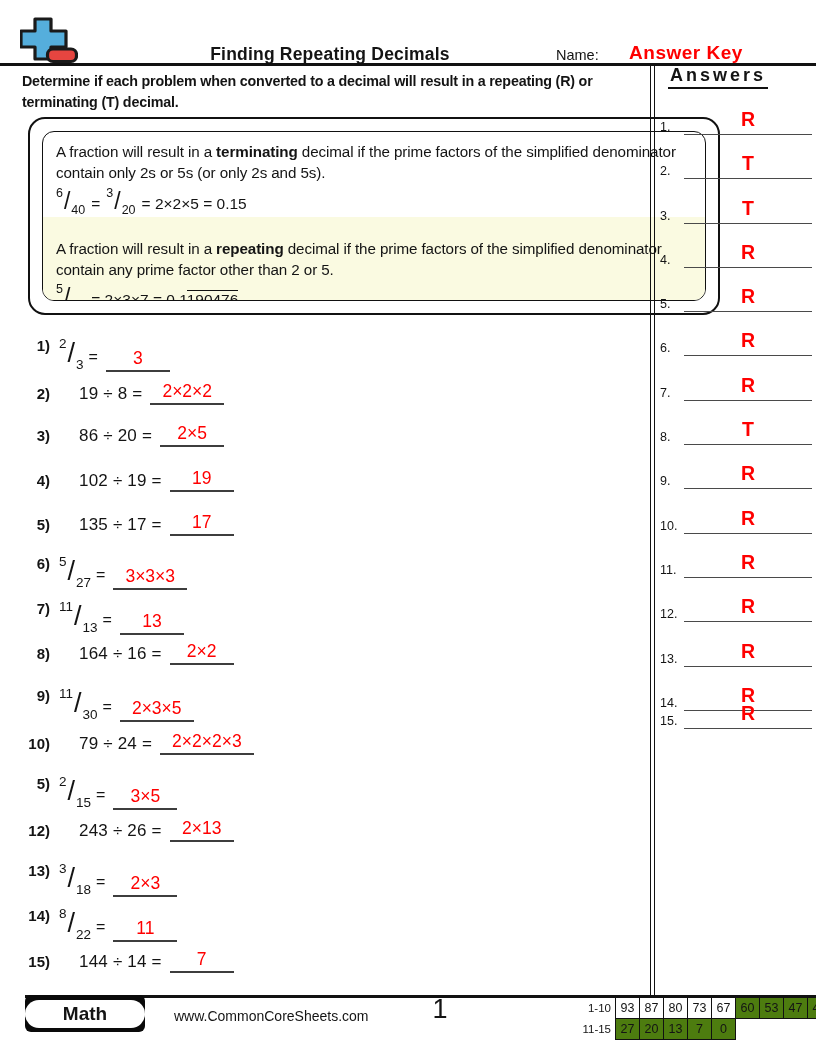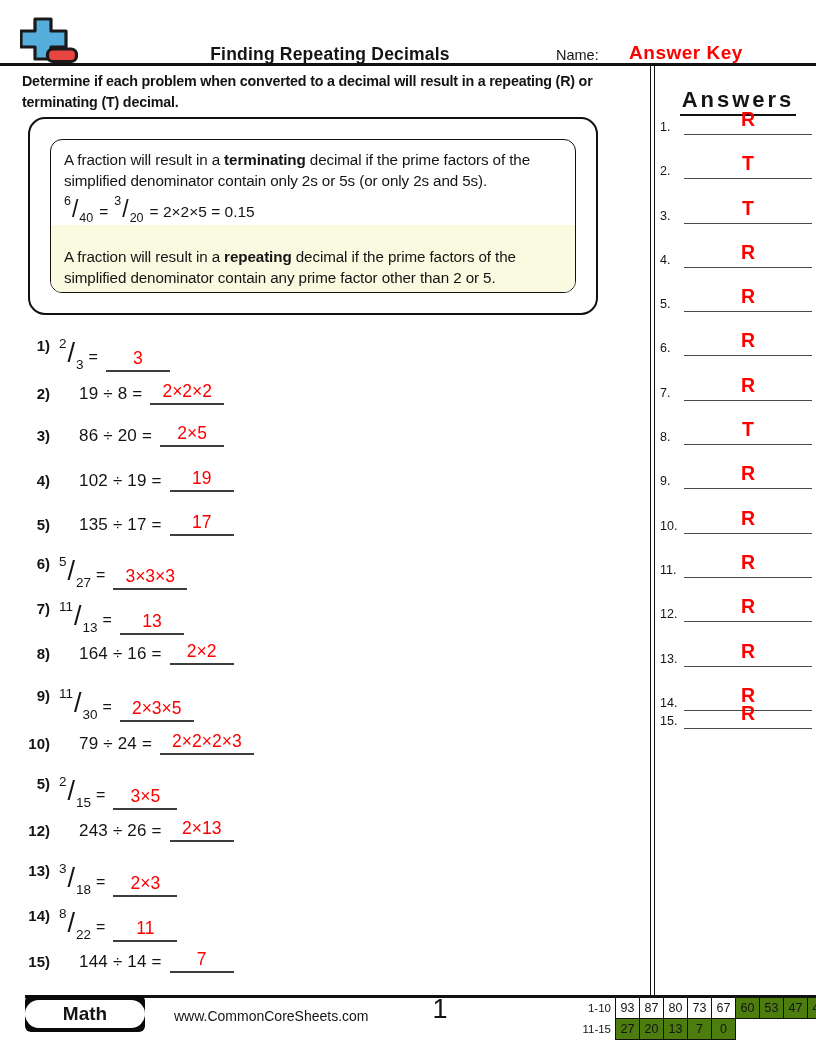--- a/index.html
+++ b/index.html
@@ -14,30 +14,30 @@
          font-size:17.5px;font-weight:600;letter-spacing:.2px;}
   .name-label{position:absolute;left:556px;top:47px;font-size:14.5px;}
   .answer-key{position:absolute;left:616px;top:42px;width:140px;text-align:center;
               font-size:19px;font-weight:700;color:#fe0000;letter-spacing:.5px;}
   .header-rule{position:absolute;left:0;top:63px;width:816px;height:3px;background:#111;}
   .instructions{position:absolute;left:22px;top:71px;width:634px;
                 font-size:14.3px;font-weight:700;line-height:1.5;letter-spacing:-.2px;}
   
   .divider{position:absolute;left:650px;top:66px;height:930px;width:3px;
            border-left:1.8px solid #111;border-right:1.8px solid #111;box-sizing:content-box;}
-  .answers-title{position:absolute;left:668px;top:87px;width:140px;text-align:center;
-                 font-size:22px;font-weight:700;}
+  .answers-title{position:absolute;left:668px;top:65px;width:140px;
+                 font-size:18px;font-weight:700;}
   .answers-title span{border-bottom:2.2px solid #111;padding:0 2px 2px;letter-spacing:3px;}
   .ansrow{position:absolute;left:660px;width:152px;display:flex;align-items:flex-end;}
   .ansnum{width:24px;font-size:12.5px;padding-bottom:1px;}
   .ansblank{flex:1;border-bottom:1.7px solid #4a4a4a;text-align:center;color:#fe0000;
             font-weight:700;font-size:19.5px;padding-bottom:4px;line-height:1;}
   
-  .infobox{position:absolute;left:28px;top:117px;width:570px;height:198px;box-sizing:border-box;
-           border:2.6px solid #111;border-radius:17px;padding:20px;background:#fff;}
+  .infobox{position:absolute;left:28px;top:117px;width:692px;height:198px;box-sizing:border-box;
+           border:2.6px solid #111;border-radius:17px;padding:12px;background:#fff;}
   .infobox-inner{border:1.3px solid #111;border-radius:12px;height:100%;box-sizing:border-box;
                  overflow:hidden;display:flex;flex-direction:column;}
   .info-sec1{height:79px;padding:9px 13px 0;}
   .info-sec2{flex:1;background:#fafae1;padding:21px 13px 0;}
   .info-p{font-size:15.2px;line-height:1.4;letter-spacing:-.1px;}
   .ex{display:flex;align-items:center;height:30px;margin-top:3px;font-size:15.5px;}
   .ex .tail{position:relative;top:2px;margin-left:6px;white-space:pre;}
   .ex .exq{position:relative;top:2px;margin:0 6px;}
   .frx{display:inline-flex;align-items:center;height:30px;}
   .frx .fn{font-size:12.5px;align-self:flex-start;line-height:1;}

